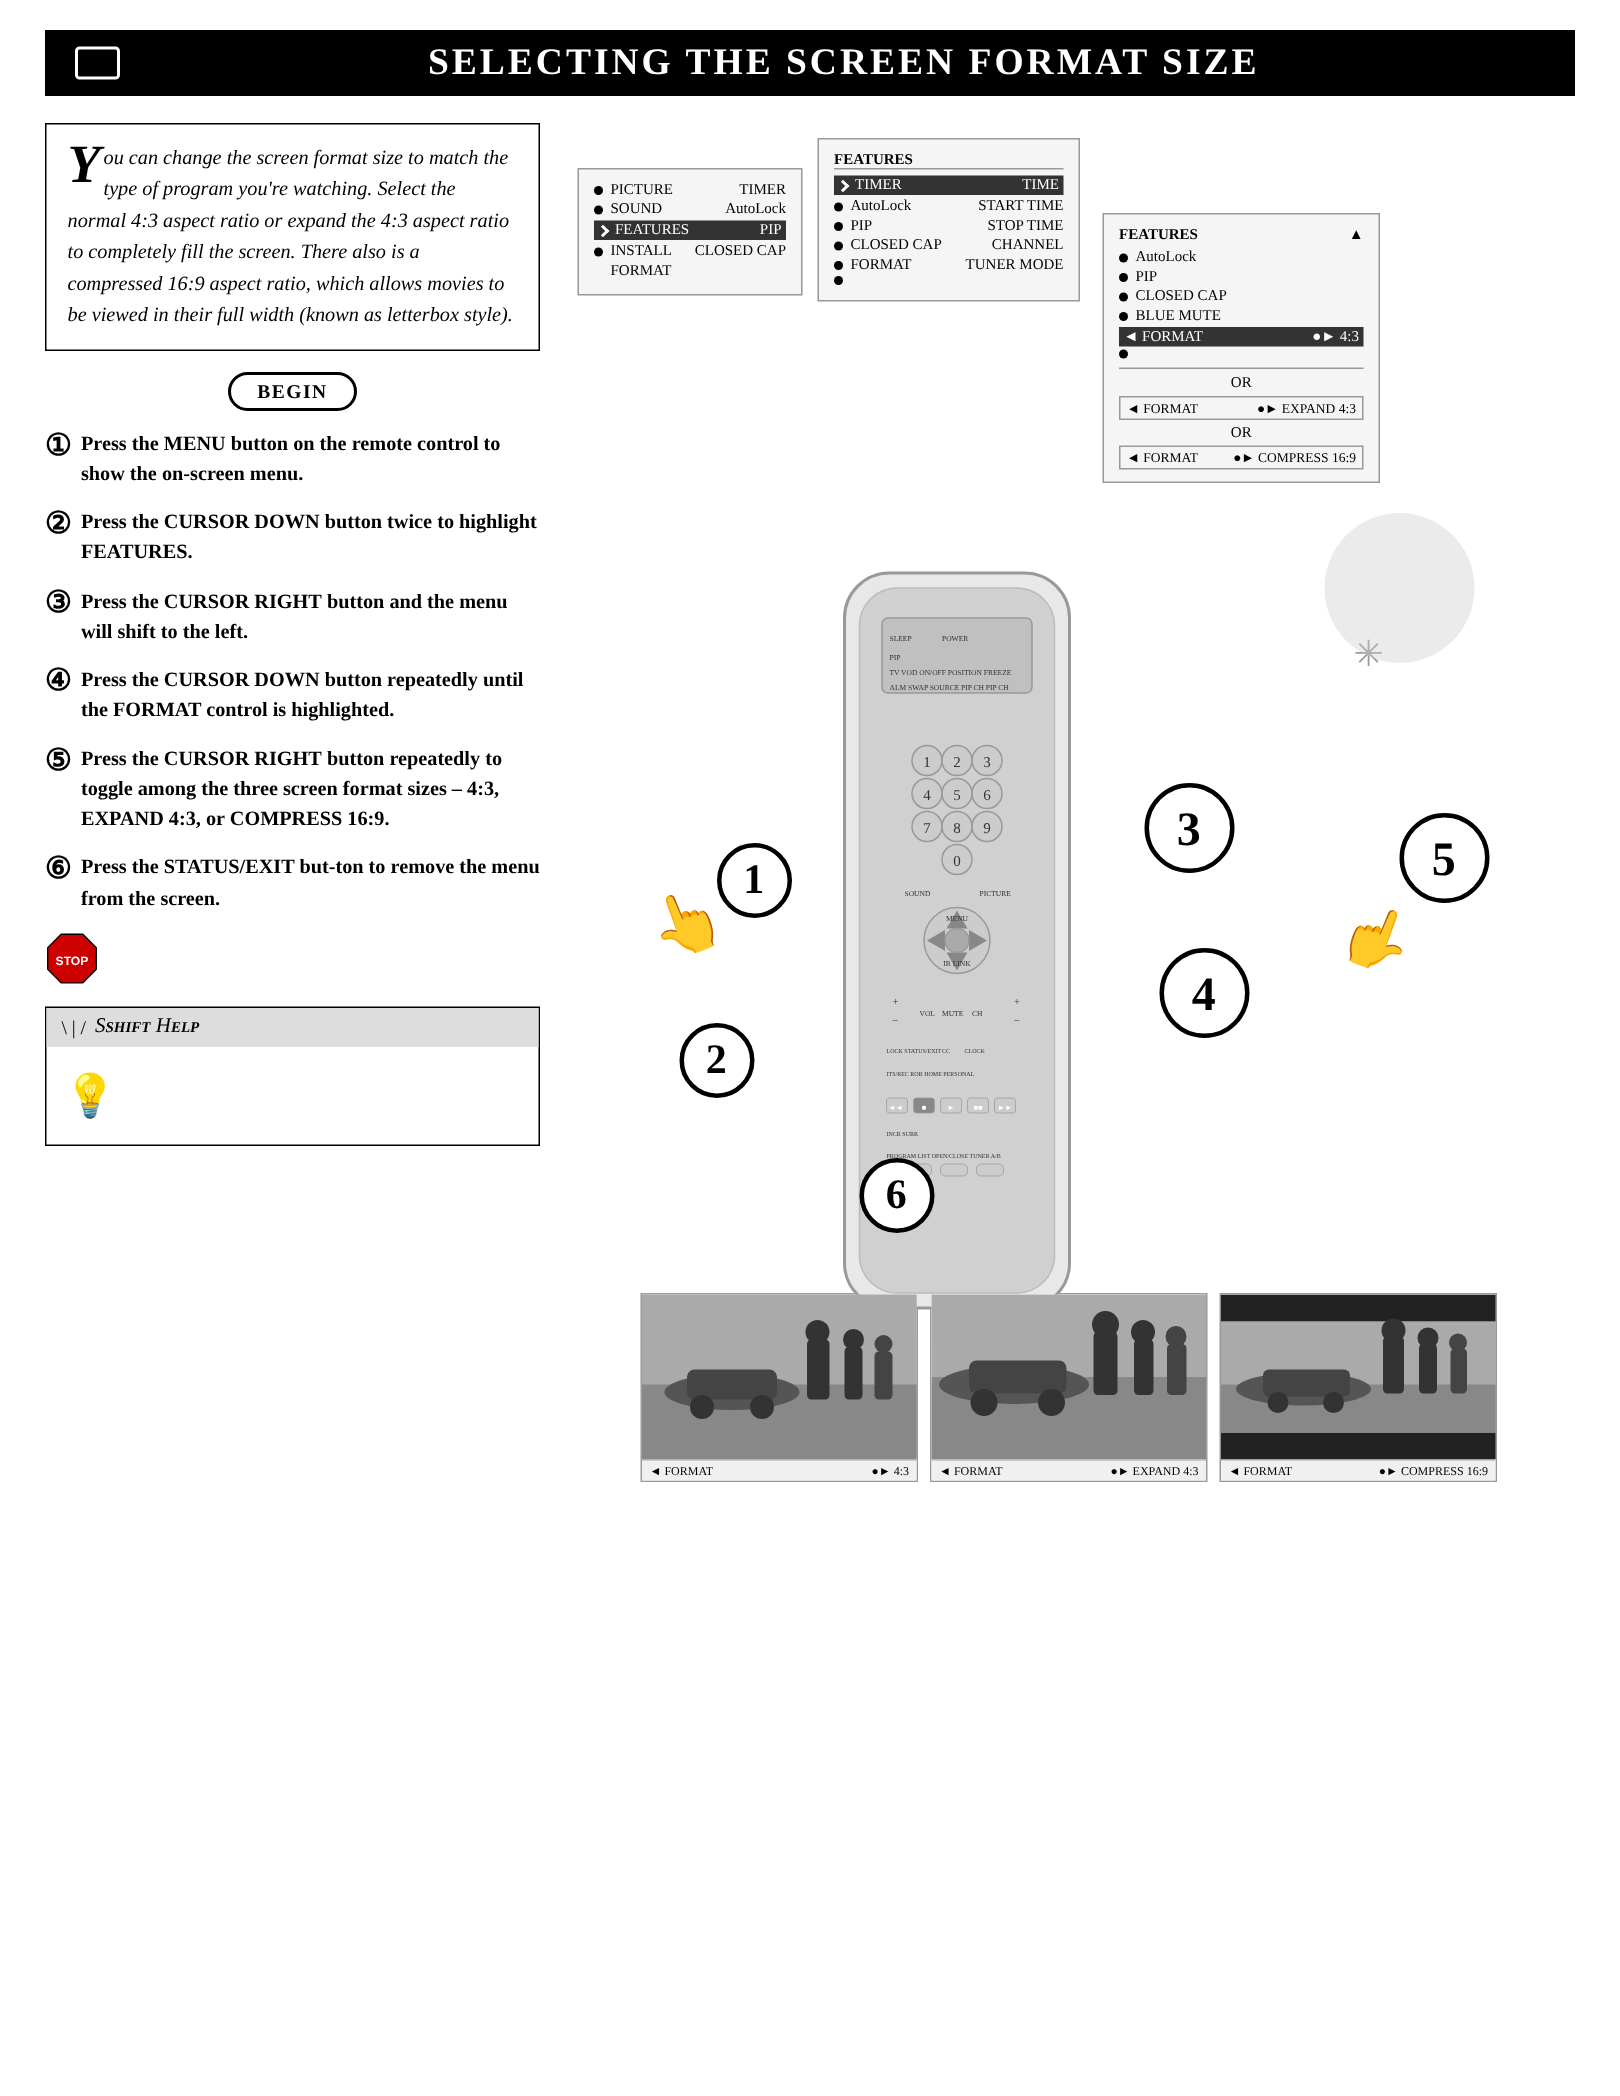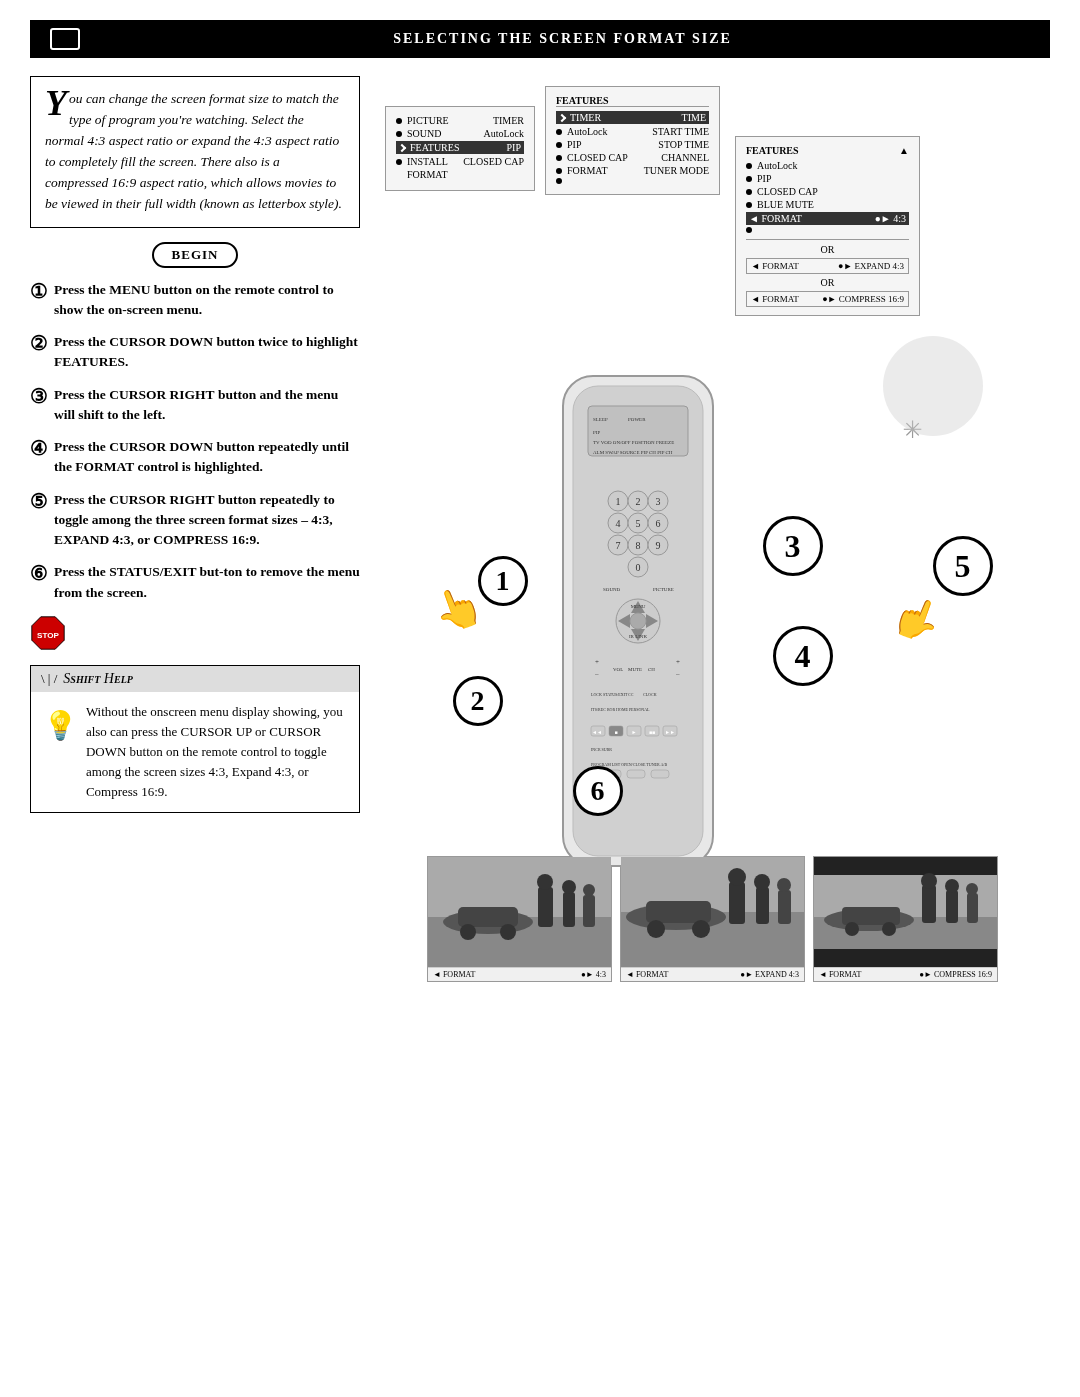--- a/index.html
+++ b/index.html
@@ -31,21 +31,21 @@
     }
     .title-bar .tv-icon {
       width: 30px;
       height: 22px;
       border: 2px solid #fff;
       border-radius: 3px;
       margin-right: 15px;
       flex-shrink: 0;
     }
     .title-bar h1 {
-      font-size: 14px;
+      font-size: 25px;
       font-weight: bold;
       letter-spacing: 2px;
       text-transform: uppercase;
       font-variant: small-caps;
       flex: 1;
     }
 
     
     .main-content {
       display: flex;
@@ -261,21 +261,20 @@
         </svg>
       </div>
 
       <div class="smart-help-box">
         <div class="smart-help-header">
           <span class="slash-icon">\ | /</span>
           <span><em>S</em><span style="font-variant:small-caps;font-weight:bold;font-style:italic">shift </span><em>H</em><span style="font-variant:small-caps;font-weight:bold;font-style:italic">elp</span></span>
         </div>
         <div class="smart-help-body">
           <span class="lightbulb-icon">💡</span>
-          <span>Without the onscreen menu display showing, you also can press the CURSOR UP or CURSOR DOWN button on the remote control to toggle among the screen sizes 4:3, Expand 4:3, or Compress 16:9.</span>
         </div>
       </div>
 
     </div>
 
     <div class="right-column">
 
       <div style="width:100%; position:relative; height:280px;">
 
         <div style="position:absolute; top:30px; left:10px; border:1.5px solid #999; background:#f5f5f5; padding:8px 10px; width:150px; font-size:10px;">

